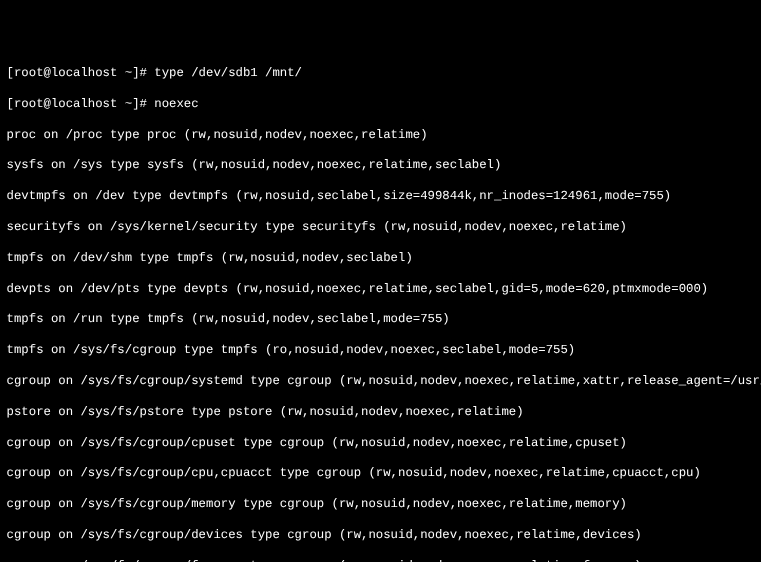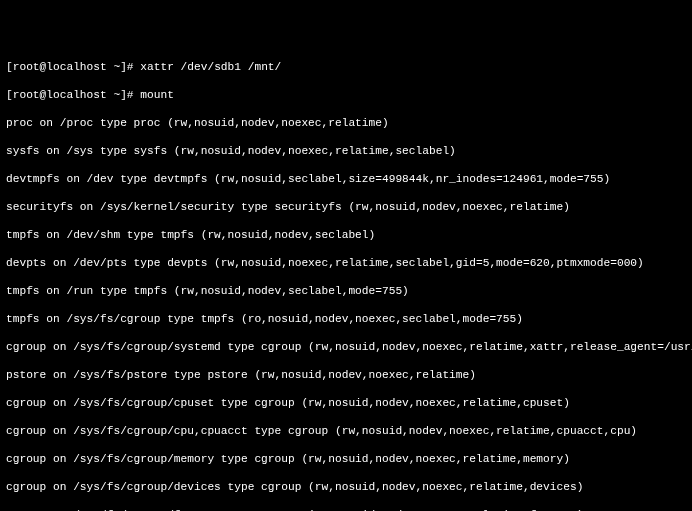--- a/index.html
+++ b/index.html
@@ -18,22 +18,22 @@
     padding: 4px 6px;
     white-space: pre;
   }
   .line { white-space: pre; }
 </style>
 </head>
 <body>
 
 
 
-<div class="line"><span>[root@localhost ~]# </span><span>xattr /dev/sdb1 /mnt/</span></div>
-<div class="line"><span>[root@localhost ~]# </span><span>mount</span></div>
+<div class="line"><span>[root@localhost ~]# </span><span>type /dev/sdb1 /mnt/</span></div>
+<div class="line"><span>[root@localhost ~]# </span><span>noexec</span></div>
 <div class="line">proc on /proc type proc (rw,nosuid,nodev,noexec,relatime)</div>
 <div class="line">sysfs on /sys type sysfs (rw,nosuid,nodev,noexec,relatime,seclabel)</div>
 <div class="line">devtmpfs on /dev type devtmpfs (rw,nosuid,seclabel,size=499844k,nr_inodes=124961,mode=755)</div>
 <div class="line">securityfs on /sys/kernel/security type securityfs (rw,nosuid,nodev,noexec,relatime)</div>
 <div class="line">tmpfs on /dev/shm type tmpfs (rw,nosuid,nodev,seclabel)</div>
 <div class="line">devpts on /dev/pts type devpts (rw,nosuid,noexec,relatime,seclabel,gid=5,mode=620,ptmxmode=000)</div>
 <div class="line">tmpfs on /run type tmpfs (rw,nosuid,nodev,seclabel,mode=755)</div>
 <div class="line">tmpfs on /sys/fs/cgroup type tmpfs (ro,nosuid,nodev,noexec,seclabel,mode=755)</div>
 <div class="line">cgroup on /sys/fs/cgroup/systemd type cgroup (rw,nosuid,nodev,noexec,relatime,xattr,release_agent=/usr/lib/systemd/systemd-cgroups-agent,name=systemd)</div>
 <div class="line">pstore on /sys/fs/pstore type pstore (rw,nosuid,nodev,noexec,relatime)</div>

